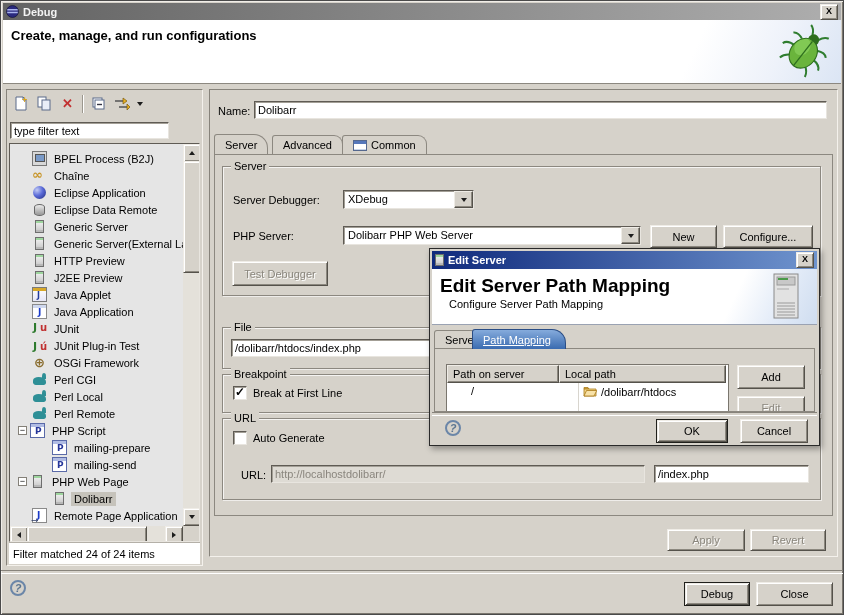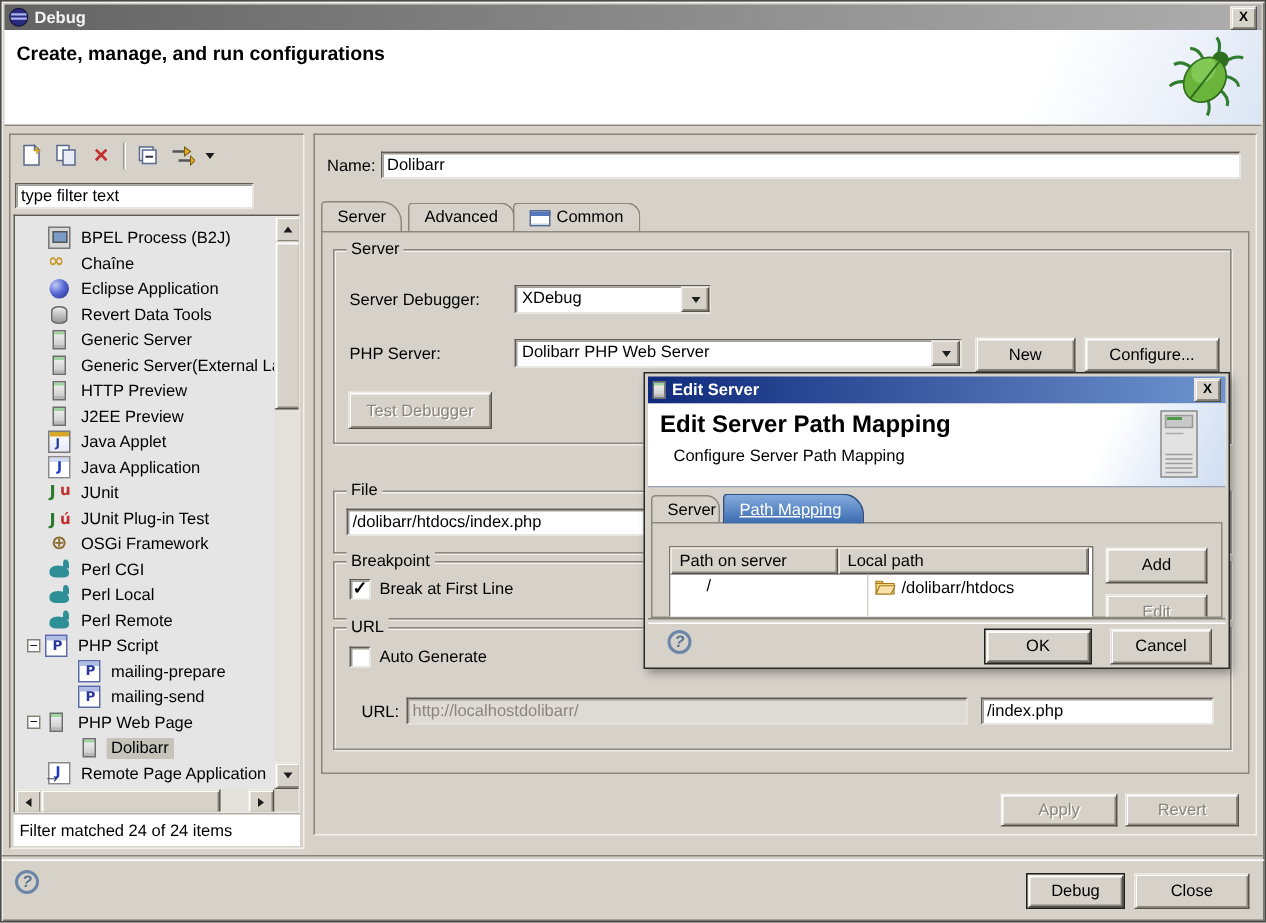--- a/index.html
+++ b/index.html
@@ -210,21 +210,21 @@
           <span class="lbl">Chaîne</span>
         </div>
       <div class="trow" style="top:40px">
           <span style="width:20px"></span>
           <span class="ic ic-sphere"></span>
           <span class="lbl">Eclipse Application</span>
         </div>
       <div class="trow" style="top:57px">
           <span style="width:20px"></span>
           <span class="ic ic-db"></span>
-          <span class="lbl">Revert Data Tools</span>
+          <span class="lbl">Eclipse Data Remote</span>
         </div>
       <div class="trow" style="top:74px">
           <span style="width:20px"></span>
           <span class="ic ic-server"></span>
           <span class="lbl">Generic Server</span>
         </div>
       <div class="trow" style="top:91px">
           <span style="width:20px"></span>
           <span class="ic ic-server"></span>
           <span class="lbl">Generic Server(External La</span>
@@ -426,35 +426,35 @@
   </div>
 
   <div id="dlg" class="abs">
     <div class="abs dtitle">
       <span class="ic-server" style="display:inline-block;width:8px;height:12px;margin:0"></span>
       <span>Edit Server</span>
       <div class="xbtn raised" style="margin-left:auto">X</div>
     </div>
     <div class="abs dbanner">
       <div style="position:absolute;right:0;top:0;width:110px;height:100%;background:linear-gradient(115deg,rgba(255,255,255,0) 30%,#e4ecf8 65%,#cfddf0)"></div>
-      <div style="position:absolute;left:8px;top:6px;font-size:16px;font-weight:bold">Edit Server Path Mapping</div>
+      <div style="position:absolute;left:8px;top:6px;font-size:19px;font-weight:bold">Edit Server Path Mapping</div>
       <div style="position:absolute;left:17px;top:29px">Configure Server Path Mapping</div>
       <svg width="30" height="47" style="position:absolute;right:15px;top:4px" viewBox="0 0 30 47">
         <rect x="2" y="1" width="24" height="44" fill="#e2e2e2" stroke="#8a8a8a"></rect>
         <rect x="5" y="4" width="18" height="8" fill="#c8c8c8" stroke="#9a9a9a"></rect>
         <rect x="6" y="5" width="10" height="2" fill="#4a9a4a"></rect>
         <path d="M5 16 h12" stroke="#aaa"></path>
         <path d="M5 30 h18 M5 33 h18 M5 36 h18 M5 39 h18 M5 42 h18" stroke="#9a9a9a"></path>
       </svg>
     </div>
 
     <div class="tab" style="left:4px;top:81px;width:46px;height:18px;z-index:1">
       <span>Server</span>
     </div>
-    <div class="tab active bluetab" style="left:52px;top:80px;width:94px">
+    <div class="tab active bluetab" style="left:42px;top:80px;width:94px">
       <span>Path Mapping</span>
     </div>
 
     <div class="abs" style="left:4px;top:99px;width:379px;height:62px;border:1px solid #8c8880;background:#d6d2ca;overflow:hidden;z-index:2">
       <div class="ptable abs" style="left:11px;top:15px;width:281px">
         <div class="pth">
           <div class="hc" style="width:112px">Path on server</div>
           <div class="hc" style="width:167px">Local path</div>
         </div>
         <div class="ptr">

